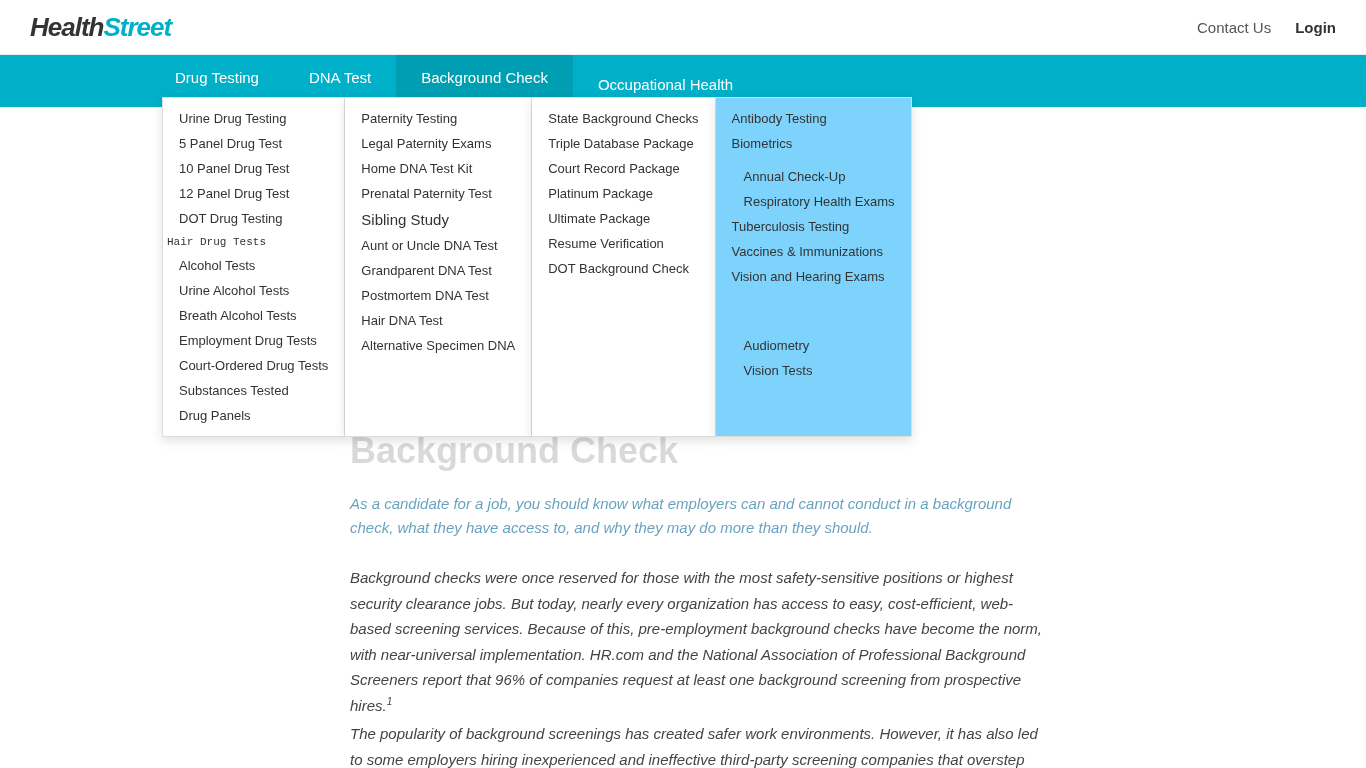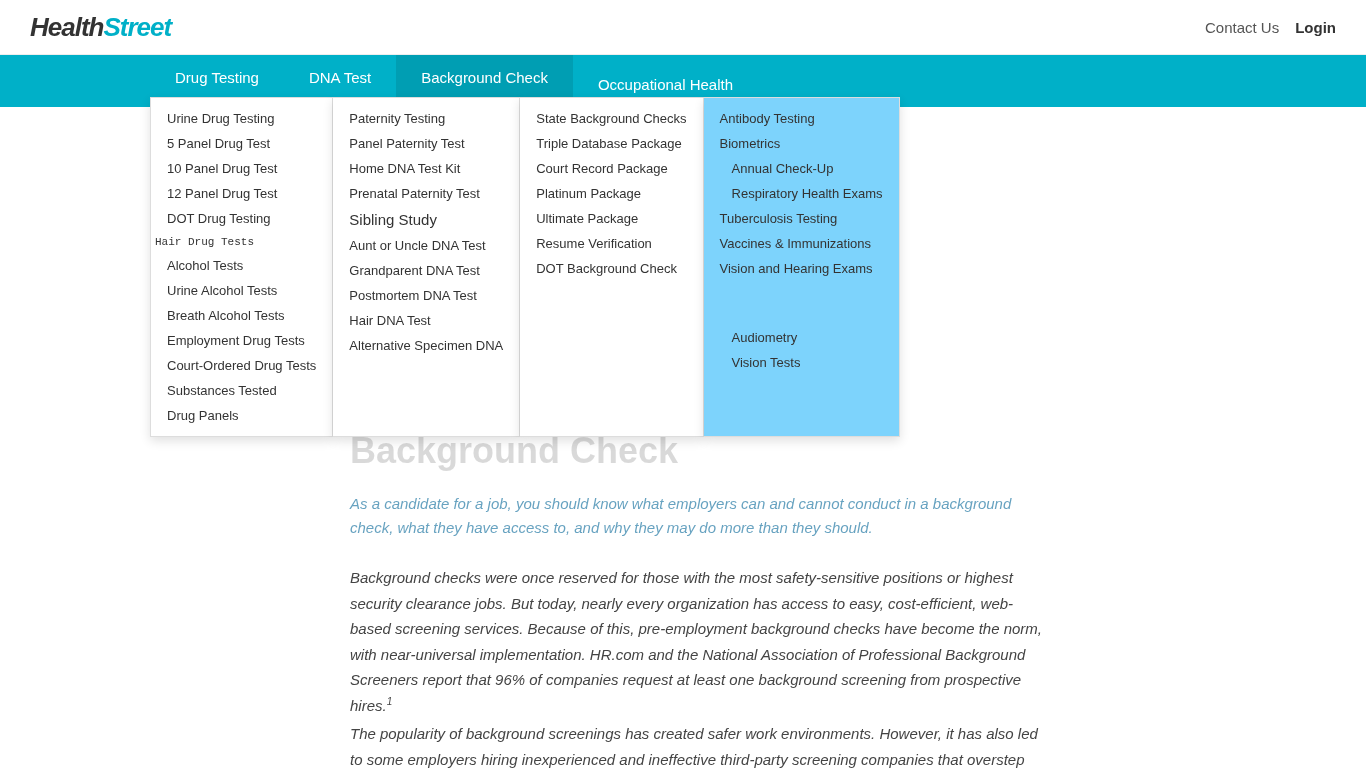--- a/index.html
+++ b/index.html
@@ -8,21 +8,21 @@
       font-size: 10px;
     }
   </style>
 </head>
 <body>
 
 <div style="background:#fff; display:flex; align-items:center; justify-content:space-between; padding:0 30px; height:55px; border-bottom:1px solid #eee;">
   <div style="font-size:26px; font-weight:900; font-style:italic; letter-spacing:-1px; cursor:pointer;">
     <span style="color:#333;">Health</span><span style="color:#00b0c8;">Street</span>
   </div>
-  <div style="display:flex; align-items:center; gap:16px;">
+  <div style="display:flex; align-items:center; gap:24px;">
     <a style="color:#555; font-size:15px; text-decoration:none; cursor:pointer;">Contact Us</a>
     <a style="color:#333; font-size:15px; font-weight:bold; text-decoration:none; cursor:pointer;">Login</a>
   </div>
 </div>
 
 <div style="position:relative;">
   <div style="background:#00b0c8; display:flex; padding:0 150px;">
     <div style="color:#fff; font-size:15px; padding:14px 25px; cursor:pointer; white-space:nowrap; position:relative;">
       <span>Drug Testing</span>
     </div>
@@ -32,41 +32,41 @@
     </div>
     <div style="color:#fff; font-size:15px; padding:14px 25px; cursor:pointer; white-space:nowrap; position:relative; background:rgba(0,0,0,0.1);">
       <span>Background Check</span>
       <span style="position:absolute; bottom:0; left:50%; transform:translateX(-50%); width:0; height:0; border-left:8px solid transparent; border-right:8px solid transparent; border-bottom:8px solid #fff;"></span>
     </div>
     <div style="color:#fff; font-size:15px; padding:14px 25px; cursor:pointer; white-space:nowrap;margin-top:7px;">
       <span>Occupational Health</span>
     </div>
   </div>
 
-  <div style="display:flex; position:absolute; top:42px; left:150px; z-index:200;">
+  <div style="display:flex; position:absolute; top:42px; left:162px; z-index:200;">
 
     <div style="background:#fff; border:1px solid #ddd; padding:8px 0; box-shadow:0 4px 10px rgba(0,0,0,0.12);">
       <a style="display:block; padding:5px 16px; font-size:13px; color:#333; cursor:pointer; white-space:nowrap; text-decoration:none;">Urine Drug Testing</a>
       <a style="display:block; padding:5px 16px; font-size:13px; color:#333; cursor:pointer; white-space:nowrap; text-decoration:none;">5 Panel Drug Test</a>
       <a style="display:block; padding:5px 16px; font-size:13px; color:#333; cursor:pointer; white-space:nowrap; text-decoration:none;">10 Panel Drug Test</a>
       <a style="display:block; padding:5px 16px; font-size:13px; color:#333; cursor:pointer; white-space:nowrap; text-decoration:none;">12 Panel Drug Test</a>
       <a style="display:block; padding:5px 16px; font-size:13px; color:#333; cursor:pointer; white-space:nowrap; text-decoration:none;">DOT Drug Testing</a>
       <a style="display:block; padding:5px 4px; font-size:11px; color:#333; cursor:pointer; white-space:nowrap; text-decoration:none;font-family:Liberation Mono, monospace;">Hair Drug Tests</a>
       <a style="display:block; padding:5px 16px; font-size:13px; color:#333; cursor:pointer; white-space:nowrap; text-decoration:none;">Alcohol Tests</a>
       <a style="display:block; padding:5px 16px; font-size:13px; color:#333; cursor:pointer; white-space:nowrap; text-decoration:none;">Urine Alcohol Tests</a>
       <a style="display:block; padding:5px 16px; font-size:13px; color:#333; cursor:pointer; white-space:nowrap; text-decoration:none;">Breath Alcohol Tests</a>
       <a style="display:block; padding:5px 16px; font-size:13px; color:#333; cursor:pointer; white-space:nowrap; text-decoration:none;">Employment Drug Tests</a>
       <a style="display:block; padding:5px 16px; font-size:13px; color:#333; cursor:pointer; white-space:nowrap; text-decoration:none;">Court-Ordered Drug Tests</a>
       <a style="display:block; padding:5px 16px; font-size:13px; color:#333; cursor:pointer; white-space:nowrap; text-decoration:none;">Substances Tested</a>
       <a style="display:block; padding:5px 16px; font-size:13px; color:#333; cursor:pointer; white-space:nowrap; text-decoration:none;">Drug Panels</a>
     </div>
 
     <div style="background:#fff; border:1px solid #ddd; border-left:none; padding:8px 0; box-shadow:0 4px 10px rgba(0,0,0,0.12);">
       <a style="display:block; padding:5px 16px; font-size:13px; color:#333; cursor:pointer; white-space:nowrap; text-decoration:none;">Paternity Testing</a>
-      <a style="display:block; padding:5px 16px; font-size:13px; color:#333; cursor:pointer; white-space:nowrap; text-decoration:none;">Panel Paternity Test</a>
+      <a style="display:block; padding:5px 16px; font-size:13px; color:#333; cursor:pointer; white-space:nowrap; text-decoration:none;">Legal Paternity Exams</a>
       <a style="display:block; padding:5px 16px; font-size:13px; color:#333; cursor:pointer; white-space:nowrap; text-decoration:none;">Home DNA Test Kit</a>
       <a style="display:block; padding:5px 16px; font-size:13px; color:#333; cursor:pointer; white-space:nowrap; text-decoration:none;">Prenatal Paternity Test</a>
       <a style="display:block; padding:5px 16px; font-size:15px; color:#333; cursor:pointer; white-space:nowrap; text-decoration:none;">Sibling Study</a>
       <a style="display:block; padding:5px 16px; font-size:13px; color:#333; cursor:pointer; white-space:nowrap; text-decoration:none;">Aunt or Uncle DNA Test</a>
       <a style="display:block; padding:5px 16px; font-size:13px; color:#333; cursor:pointer; white-space:nowrap; text-decoration:none;">Grandparent DNA Test</a>
       <a style="display:block; padding:5px 16px; font-size:13px; color:#333; cursor:pointer; white-space:nowrap; text-decoration:none;">Postmortem DNA Test</a>
       <a style="display:block; padding:5px 16px; font-size:13px; color:#333; cursor:pointer; white-space:nowrap; text-decoration:none;">Hair DNA Test</a>
       <a style="display:block; padding:5px 16px; font-size:13px; color:#333; cursor:pointer; white-space:nowrap; text-decoration:none;">Alternative Specimen DNA</a>
     </div>
 
@@ -76,21 +76,21 @@
       <a style="display:block; padding:5px 16px; font-size:13px; color:#333; cursor:pointer; white-space:nowrap; text-decoration:none;">Court Record Package</a>
       <a style="display:block; padding:5px 16px; font-size:13px; color:#333; cursor:pointer; white-space:nowrap; text-decoration:none;">Platinum Package</a>
       <a style="display:block; padding:5px 16px; font-size:13px; color:#333; cursor:pointer; white-space:nowrap; text-decoration:none;">Ultimate Package</a>
       <a style="display:block; padding:5px 16px; font-size:13px; color:#333; cursor:pointer; white-space:nowrap; text-decoration:none;">Resume Verification</a>
       <a style="display:block; padding:5px 16px; font-size:13px; color:#333; cursor:pointer; white-space:nowrap; text-decoration:none;">DOT Background Check</a>
     </div>
 
     <div style="background:#7dd3fc; border:1px solid #ddd; border-left:none; padding:8px 0; box-shadow:0 4px 10px rgba(0,0,0,0.12);">
       <a style="display:block; padding:5px 16px; font-size:13px; color:#333; cursor:pointer; white-space:nowrap; text-decoration:none;">Antibody Testing</a>
       <a style="display:block; padding:5px 16px; font-size:13px; color:#333; cursor:pointer; white-space:nowrap; text-decoration:none;">Biometrics</a>
-      <a style="display:block; padding:5px 16px; font-size:13px; color:#333; cursor:pointer; white-space:nowrap; text-decoration:none; padding-left:28px;">Annual Check-Up</a>
+      <a style="display:block; padding:5px 16px; font-size:13px; color:#333; cursor:pointer; white-space:nowrap; text-decoration:none; padding-left:28px;margin-top:8px;">Annual Check-Up</a>
       <a style="display:block; padding:5px 16px; font-size:13px; color:#333; cursor:pointer; white-space:nowrap; text-decoration:none; padding-left:28px;">Respiratory Health Exams</a>
       <a style="display:block; padding:5px 16px; font-size:13px; color:#333; cursor:pointer; white-space:nowrap; text-decoration:none;">Tuberculosis Testing</a>
       <a style="display:block; padding:5px 16px; font-size:13px; color:#333; cursor:pointer; white-space:nowrap; text-decoration:none;">Vaccines &amp; Immunizations</a>
       <a style="display:block; padding:5px 16px; font-size:13px; color:#333; cursor:pointer; white-space:nowrap; text-decoration:none;">Vision and Hearing Exams</a>
       <a style="display:block; padding:5px 16px; font-size:13px; color:#333; cursor:pointer; white-space:nowrap; text-decoration:none; padding-left:28px;margin-top:44px;">Audiometry</a>
       <a style="display:block; padding:5px 16px; font-size:13px; color:#333; cursor:pointer; white-space:nowrap; text-decoration:none; padding-left:28px;">Vision Tests</a>
     </div>
   </div>
 </div>
 

